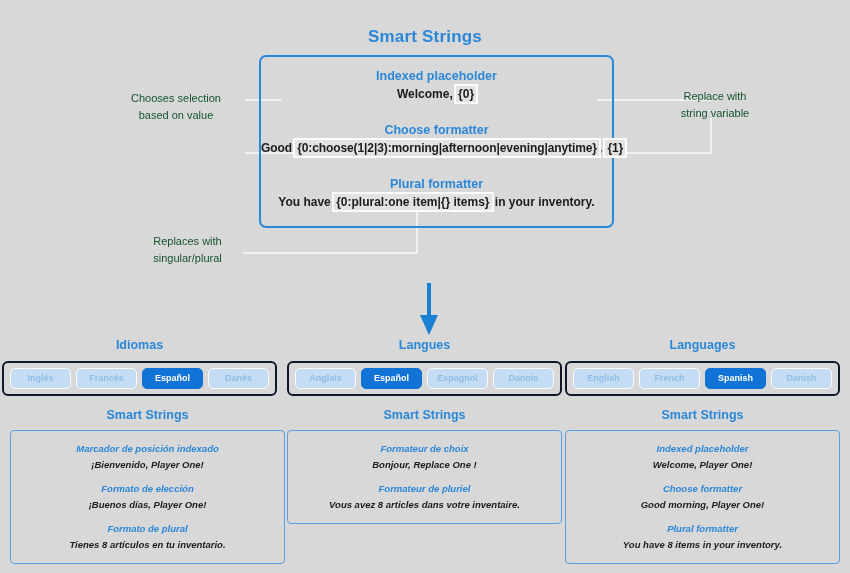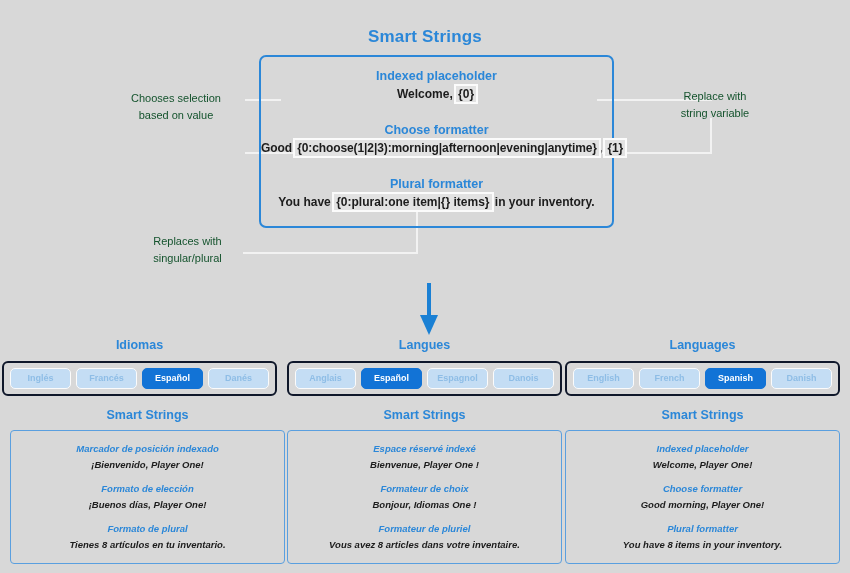--- a/index.html
+++ b/index.html
@@ -261,26 +261,22 @@
         <div class="cb-label">Formato de plural</div>
         <div class="cb-value">Tienes 8 artículos en tu inventario.</div>
       </div>
     </div>
   </div>
 
   <div class="card-wrap" id="card-fr">
     <div class="card-title blue-title">Smart Strings</div>
     <div class="card">
       <div class="card-block">
-        <div class="cb-label">Espace réservé indexé</div>
-        <div class="cb-value">Bienvenue, Player One !</div>
-      </div>
-      <div class="card-block">
         <div class="cb-label">Formateur de choix</div>
-        <div class="cb-value">Bonjour, Idiomas One !</div>
+        <div class="cb-value">Bonjour, Replace One !</div>
       </div>
       <div class="card-block">
         <div class="cb-label">Formateur de pluriel</div>
         <div class="cb-value">Vous avez 8 articles dans votre inventaire.</div>
       </div>
     </div>
   </div>
 
   <div class="card-wrap" id="card-en">
     <div class="card-title blue-title">Smart Strings</div>

